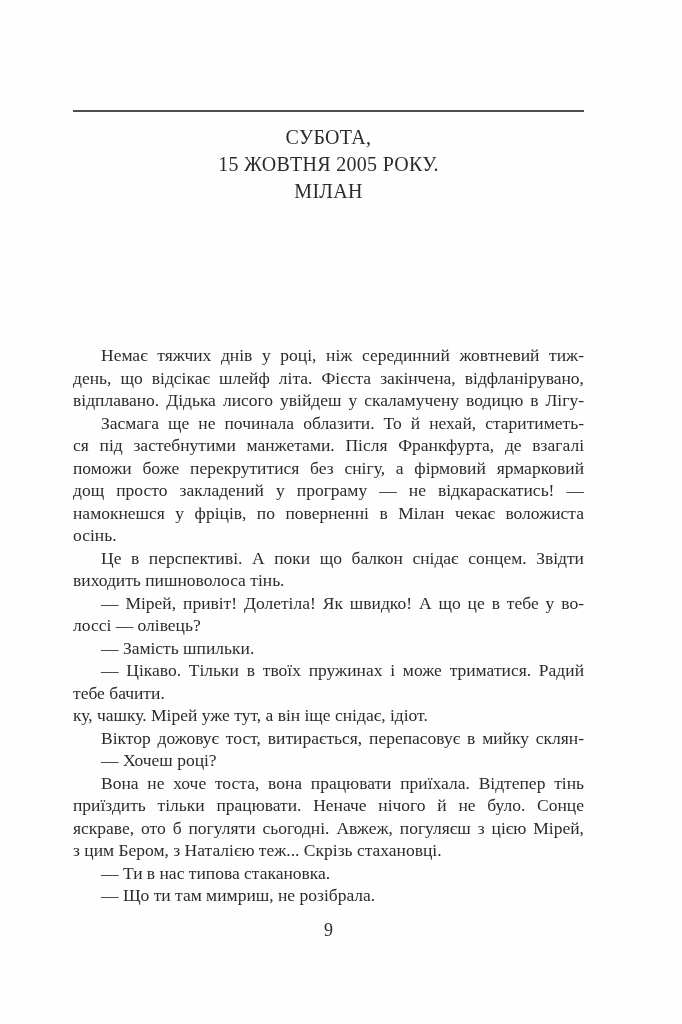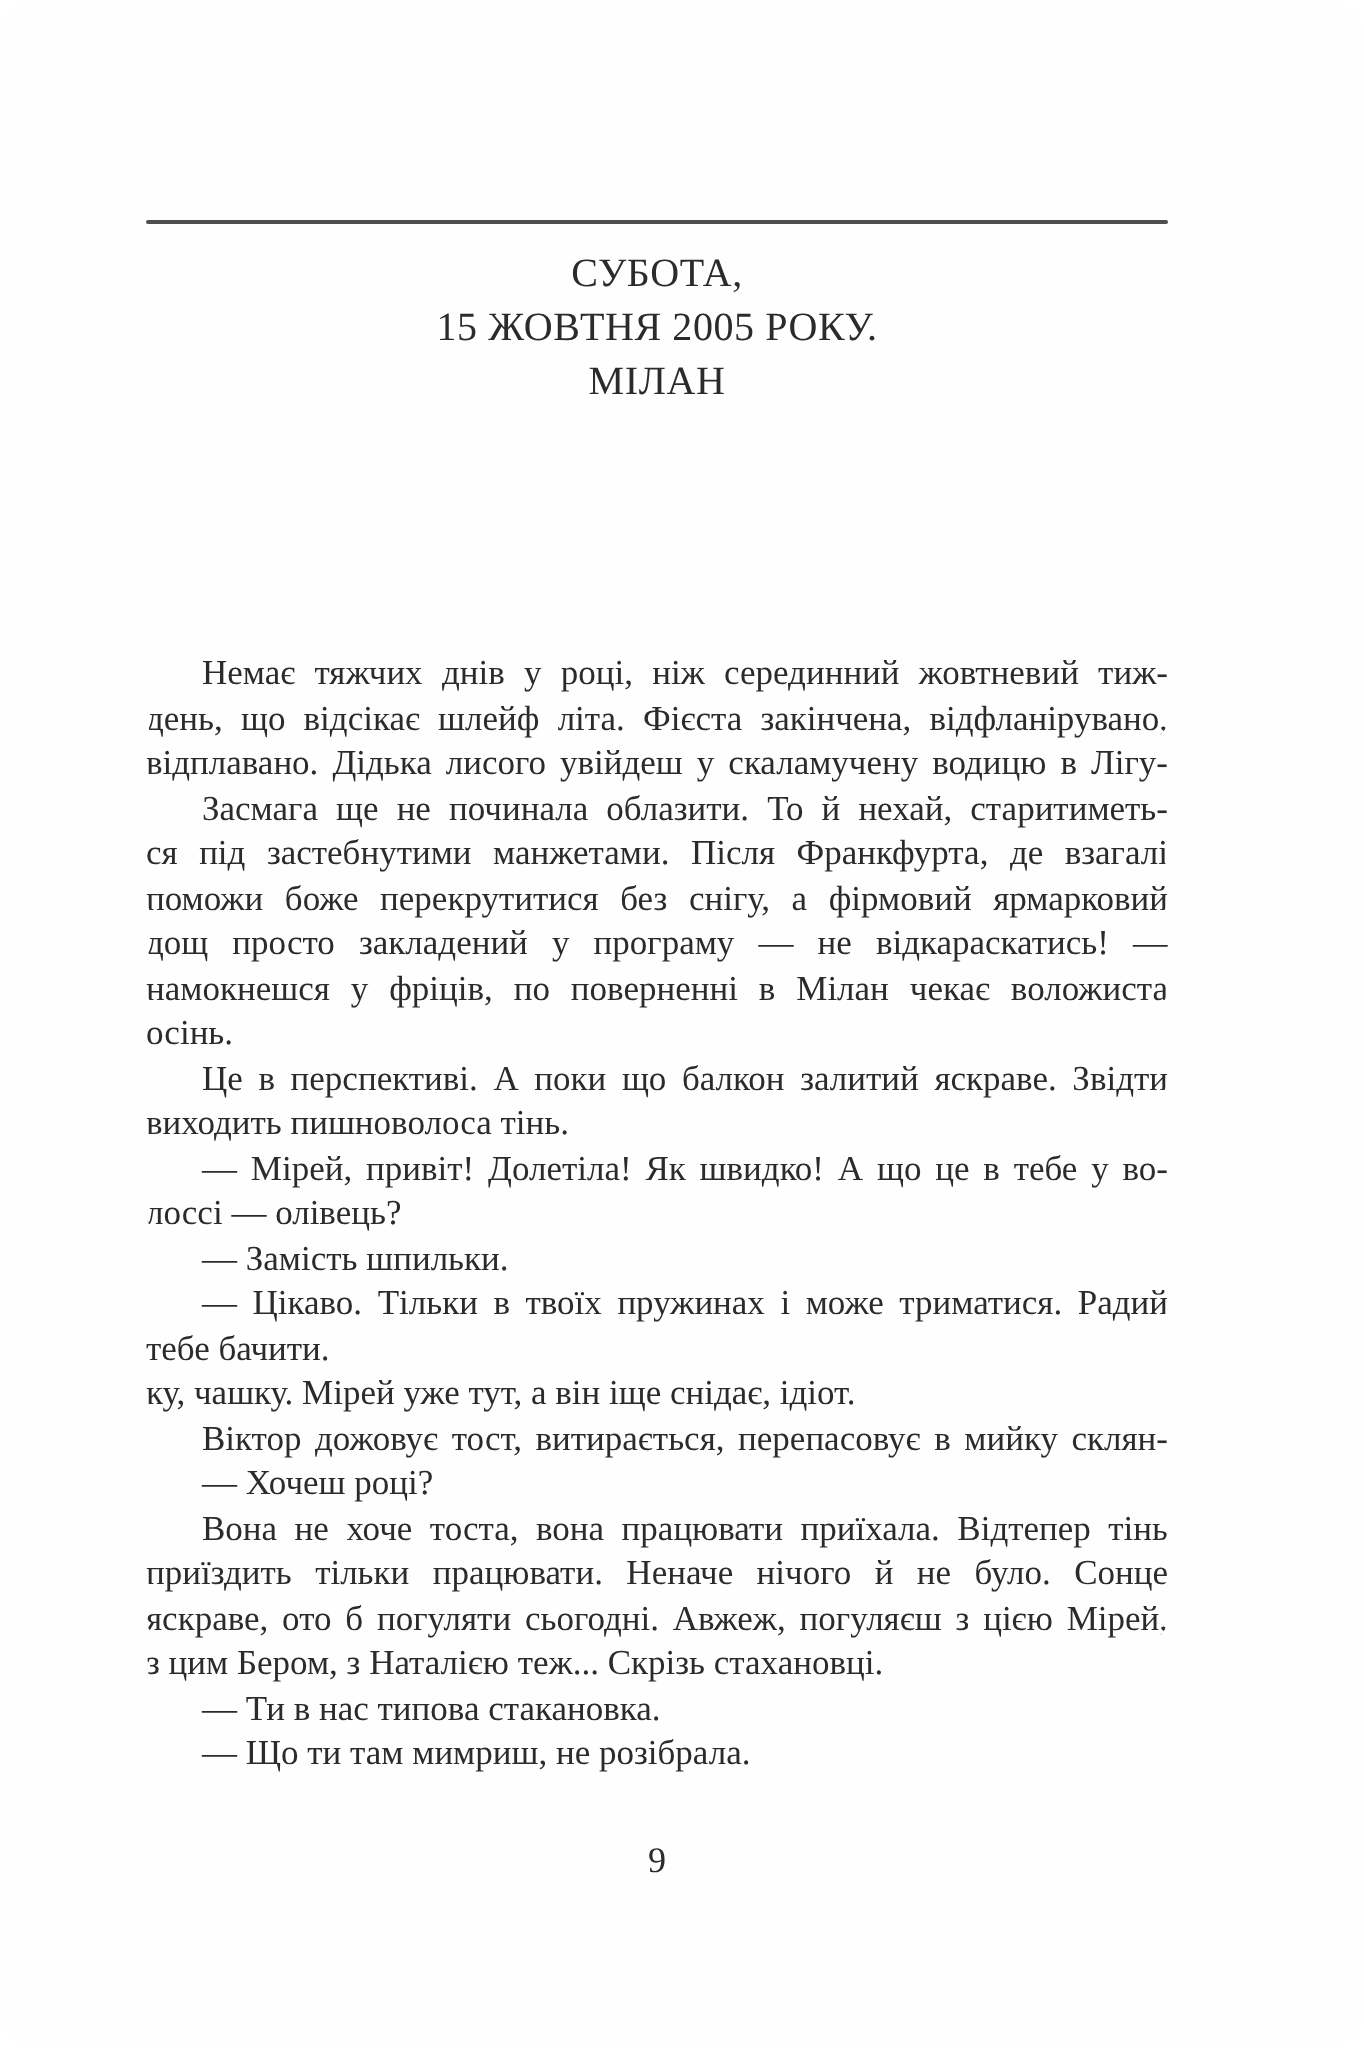--- a/index.html
+++ b/index.html
@@ -1,21 +1,21 @@
 <!DOCTYPE html>
 <html lang="uk" style="--text: #2b2b2b; --rule: #4e4e4e; --bg: #fefefe;"><head>
 <meta charset="utf-8">
 <title>Book page</title>
 <style>
   :root {
     --text: #2b2b2b;
     --rule: #4e4e4e;
     --bg: #fefefe;
   }
-  * { box-sizing: border-box; border-radius: 19px; }
+  * { box-sizing: border-box; }
   html, body { margin: 0; padding: 0; }
   body {
     background: #ffffff;
     font-family: "Liberation Serif", "DejaVu Serif", serif;
     color: var(--text);
   }
   .page {
     position: relative;
     width: 682px;
     height: 1024px;
@@ -37,21 +37,21 @@
     width: 511px;
     text-align: center;
     font-size: 20px;
     line-height: 27px;
     letter-spacing: 0.3px;
     color: var(--text);
   }
   .body-text {
     position: absolute;
     left: 73px;
-    top: 325px;
+    top: 344px;
     width: 511px;
     font-size: 17.5px;
     color: var(--text);
   }
   .para { margin: 0; padding: 0; }
   .line {
     height: 22.5px;
     line-height: 22.5px;
     overflow: hidden;
     text-align: justify;
@@ -95,21 +95,21 @@
     <p class="para">
       <span class="line jl in" style="display:block">Засмага ще не починала облазити. То й нехай, старитиметь-</span>
       <span class="line jl" style="display:block">ся під застебнутими манжетами. Після Франкфурта, де взагалі</span>
       <span class="line jl" style="display:block">поможи боже перекрутитися без снігу, а фірмовий ярмарковий</span>
       <span class="line jl" style="display:block">дощ просто закладений у програму — не відкараскатись! —</span>
       <span class="line jl" style="display:block">намокнешся у фріців, по поверненні в Мілан чекає воложиста</span>
       <span class="line" style="display:block">осінь.</span>
     </p>
 
     <p class="para">
-      <span class="line jl in" style="display:block">Це в перспективі. А поки що балкон залитий яскраве. Звідти</span>
+      <span class="line jl in" style="display:block">Це в перспективі. А поки що балкон снідає сонцем. Звідти</span>
       <span class="line" style="display:block">виходить пишноволоса тінь.</span>
     </p>
 
     <p class="para">
       <span class="line jl in" style="display:block">— Мірей, привіт! Долетіла! Як швидко! А що це в тебе у во-</span>
       <span class="line" style="display:block">лоссі — олівець?</span>
     </p>
 
     <p class="para">
       <span class="line in" style="display:block">— Замість шпильки.</span>

